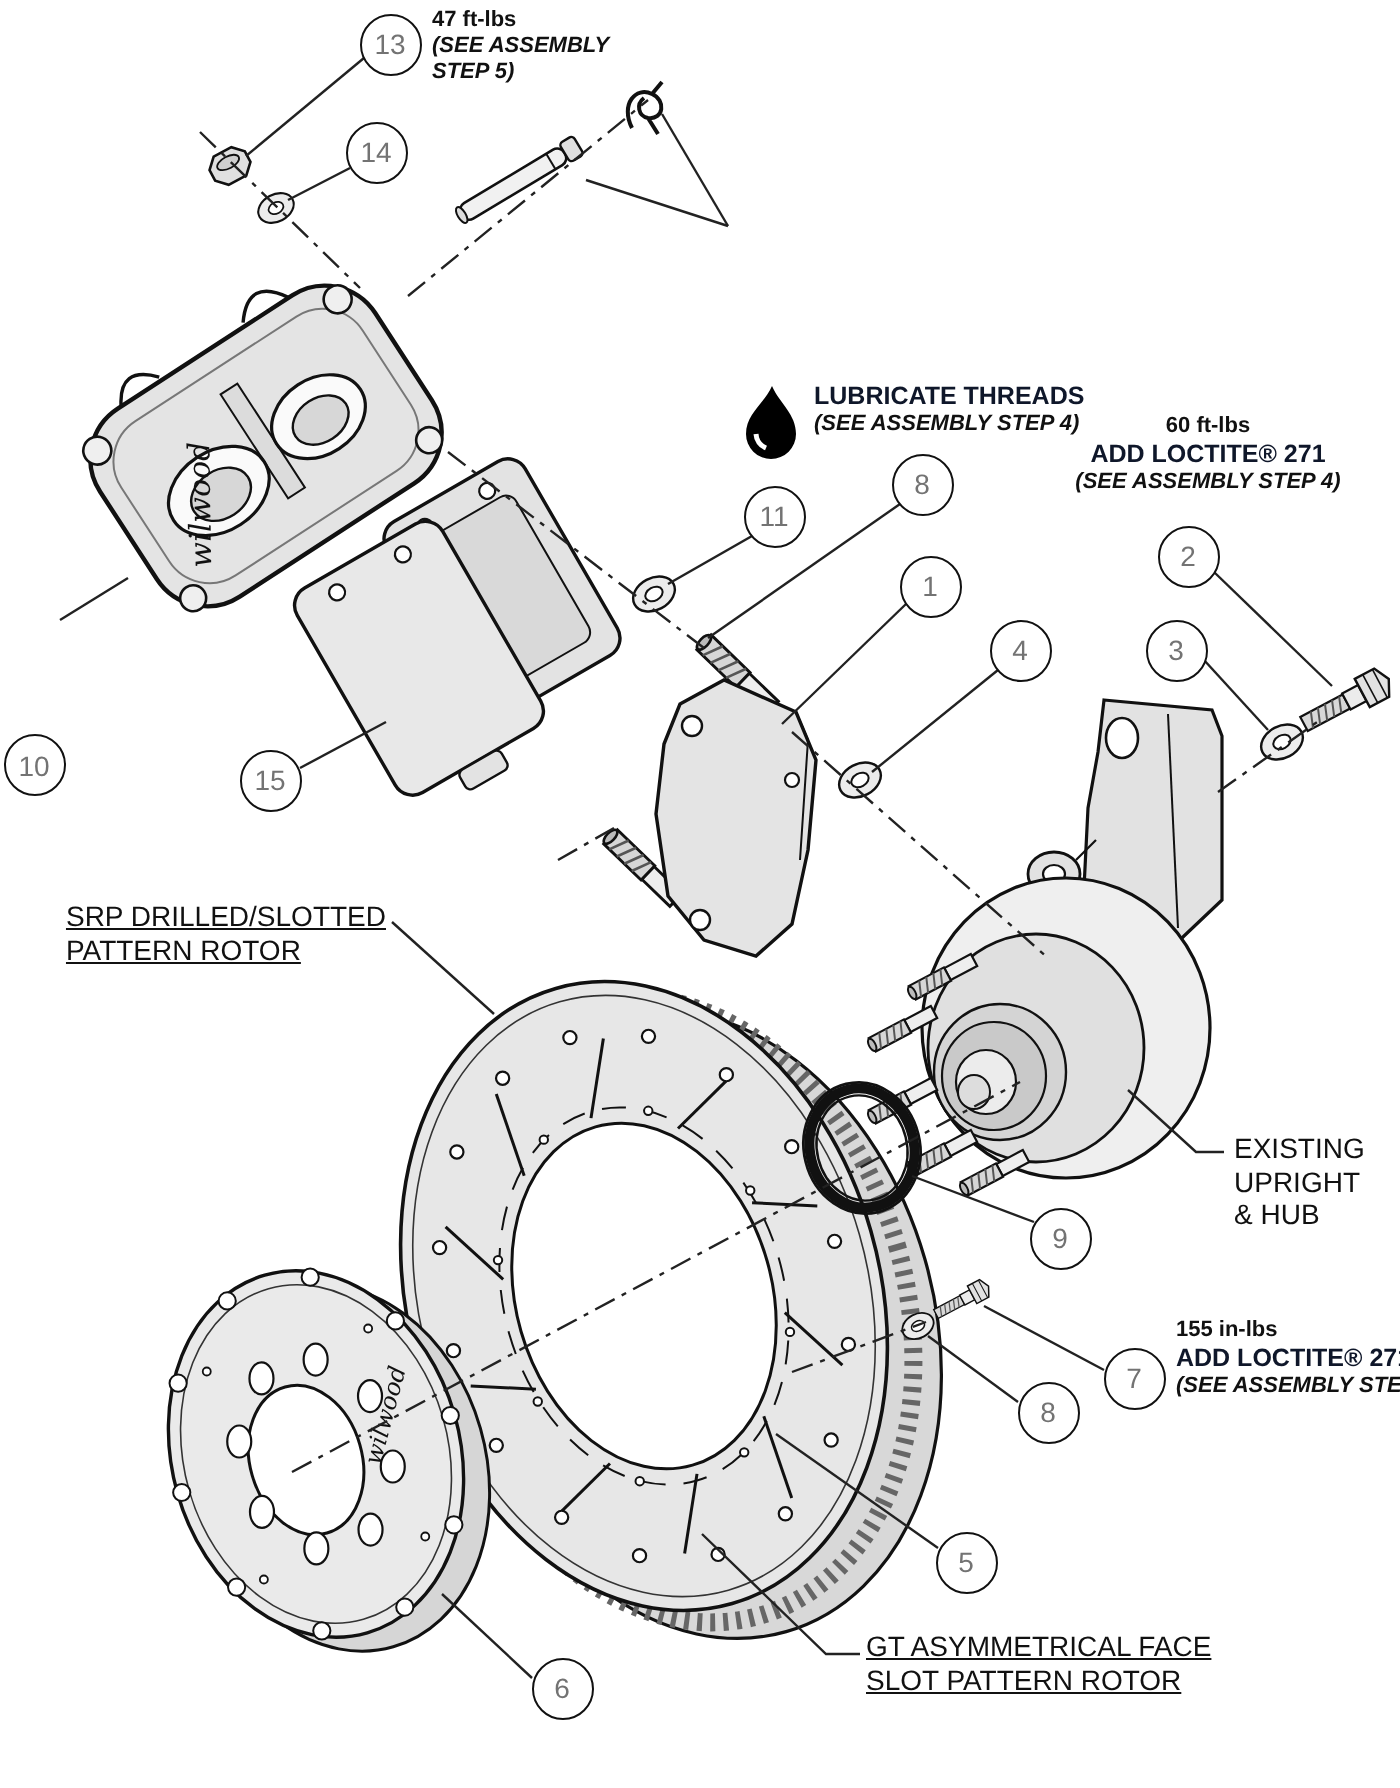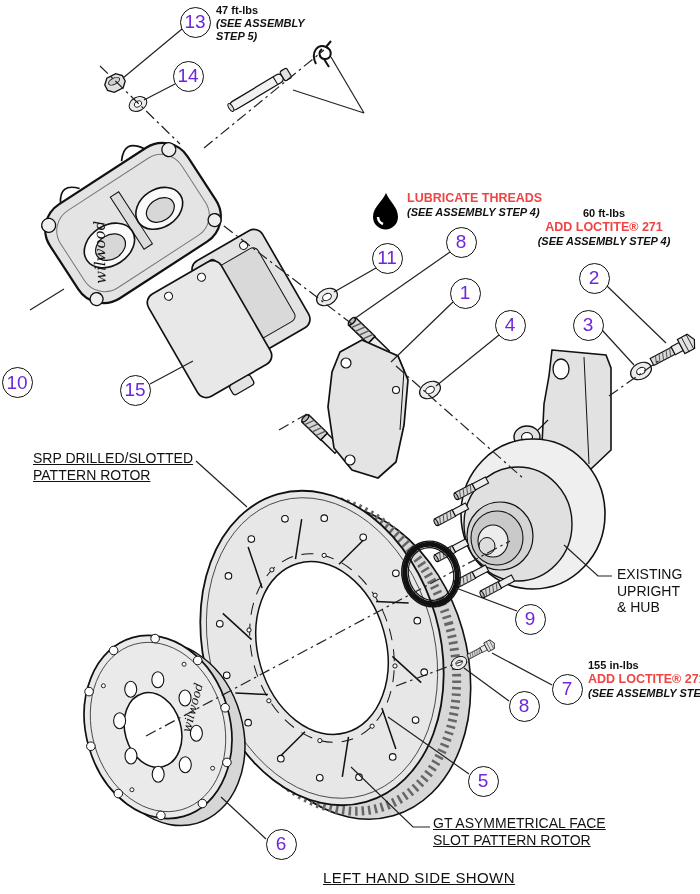--- a/index.html
+++ b/index.html
@@ -3,25 +3,25 @@
 <meta charset="utf-8">
 <style>
   html,body{margin:0;padding:0;background:#fff;}
   .stage{position:relative;width:700px;height:894px;background:#fff;overflow:hidden;
          font-family:"Liberation Sans",sans-serif;color:#111;}
   svg.layer{position:absolute;left:0;top:0;}
   #labels{position:absolute;left:0;top:0;width:700px;height:894px;}
   .callout{position:absolute;width:31px;height:31px;margin:-15.5px 0 0 -15.5px;
            border:1.7px solid #111;border-radius:50%;background:#fff;
            display:flex;align-items:center;justify-content:center;
-           font-size:19px;color:#6d28d9;box-sizing:border-box;}
+           font-size:14px;color:#737373;box-sizing:border-box;}
   .note{position:absolute;line-height:1.18;white-space:nowrap;}
   .note div{margin:0;}
   .note .bold{font-weight:bold;font-size:11px;}
-  .note .red-bold{font-weight:bold;font-size:12.5px;color:#ef4444;}
+  .note .red-bold{font-weight:bold;font-size:12.5px;color:#0f172a;}
   .note .italic{font-weight:bold;font-style:italic;font-size:11px;}
   .note .normal{font-size:14px;}
   .note.center{transform:translateX(-50%);text-align:center;}
   .note.right{transform:translateX(-100%);text-align:left;text-decoration:underline;}
   .footer-caption{position:absolute;left:323px;top:869px;font-size:15px;
                   letter-spacing:.4px;text-decoration:underline;}
   .leader{fill:none;stroke:#222;stroke-width:1.2;}
   .cl{fill:none;stroke:#222;stroke-width:1.2;stroke-dasharray:11 4 2.5 4;}
   text.logo{font-family:"DejaVu Serif",serif;font-style:italic;fill:#111;}
 </style>
@@ -308,14 +308,13 @@
         <div class="bold">155 in-lbs</div>
         <div class="red-bold">ADD LOCTITE® 271</div>
         <div class="italic">(SEE ASSEMBLY STEP 2)</div>
       </div>
       <div class="note " style="left: 433px; top: 815px; text-decoration: underline;">
         <div class="normal">GT ASYMMETRICAL FACE</div>
         <div class="normal">SLOT PATTERN ROTOR</div>
       </div>
     </div>
 
-  <div class="footer-caption">LEFT HAND SIDE SHOWN</div>
 </div>
 
 </body></html>

